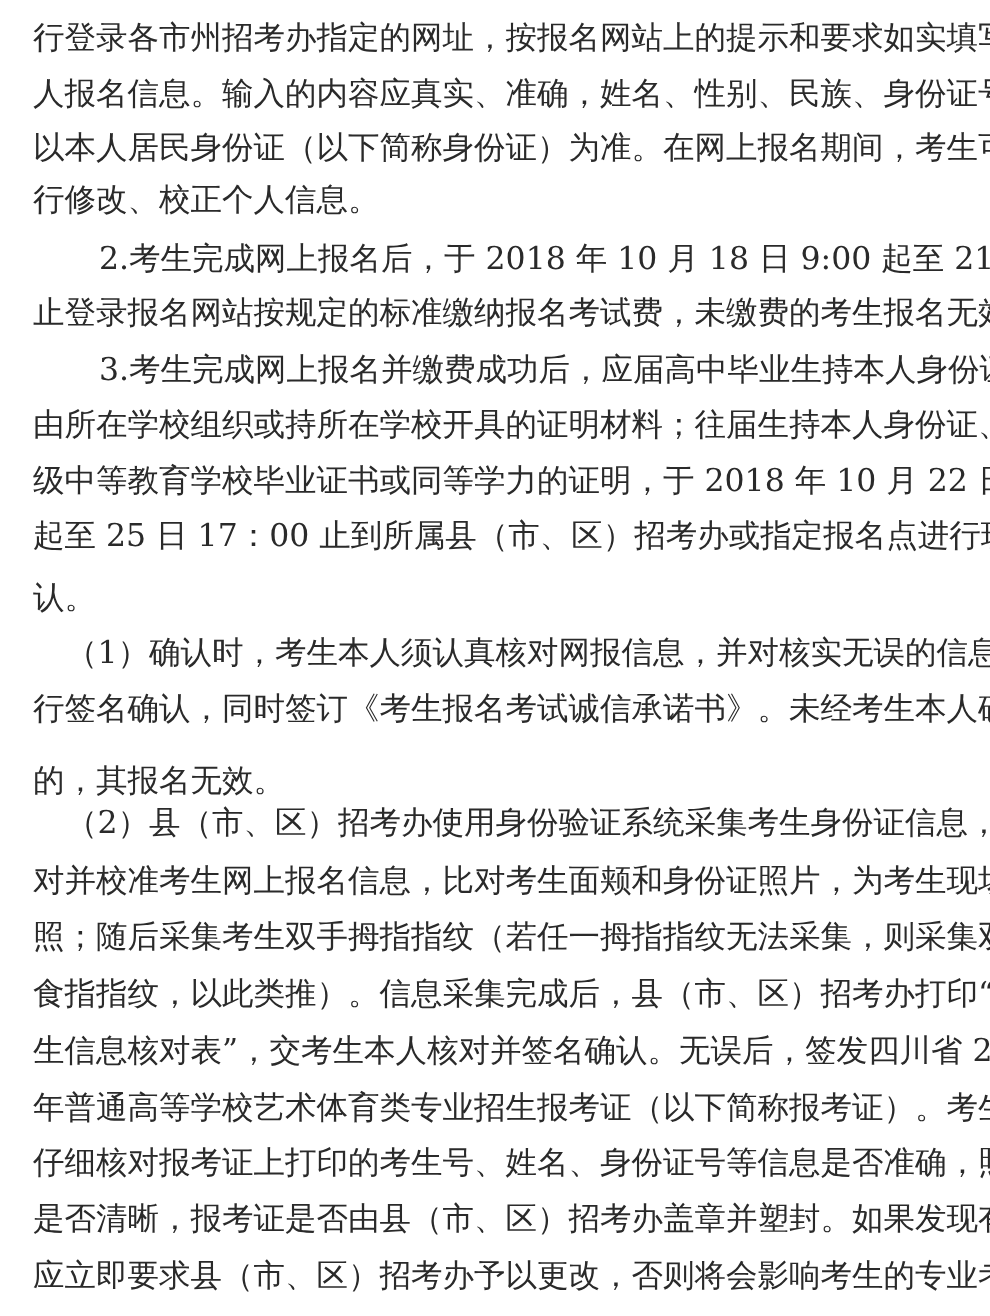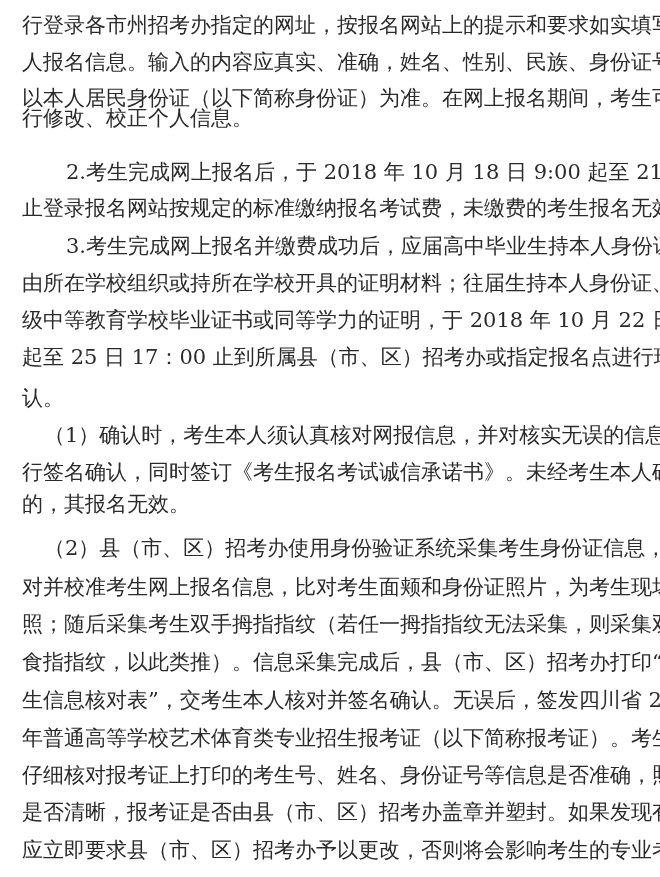--- a/index.html
+++ b/index.html
@@ -26,34 +26,34 @@
   .line.indent { left: 66px; width: 562px; }
   .line.indent2 { left: 44px; width: 584px; }
 </style>
 </head>
 <body>
 
 <div class="page">
   <div class="line" style="top:10px">行登录各市州招考办指定的网址，按报名网站上的提示和要求如实填写本</div>
   <div class="line" style="top:47px">人报名信息。输入的内容应真实、准确，姓名、性别、民族、身份证号等</div>
   <div class="line" style="top:83px">以本人居民身份证（以下简称身份证）为准。在网上报名期间，考生可自</div>
-  <div class="line last" style="top:103px">行修改、校正个人信息。</div>
+  <div class="line last" style="top:118px">行修改、校正个人信息。</div>
 
   <div class="line indent" style="top:157px">2.考生完成网上报名后，于 2018 年 10 月 18 日 9:00 起至 21 日 17:00</div>
   <div class="line" style="top:193px">止登录报名网站按规定的标准缴纳报名考试费，未缴费的考生报名无效。</div>
 
   <div class="line indent" style="top:231px">3.考生完成网上报名并缴费成功后，应届高中毕业生持本人身份证，</div>
   <div class="line" style="top:268px">由所在学校组织或持所在学校开具的证明材料；往届生持本人身份证、高</div>
   <div class="line" style="top:305px">级中等教育学校毕业证书或同等学力的证明，于 2018 年 10 月 22 日 9: 00</div>
   <div class="line" style="top:342px">起至 25 日 17：00 止到所属县（市、区）招考办或指定报名点进行现场确</div>
   <div class="line last" style="top:383px">认。</div>
 
   <div class="line indent2" style="top:420px">（1）确认时，考生本人须认真核对网报信息，并对核实无误的信息进</div>
   <div class="line" style="top:457px">行签名确认，同时签订《考生报名考试诚信承诺书》。未经考生本人确认</div>
-  <div class="line last" style="top:489px">的，其报名无效。</div>
+  <div class="line last" style="top:505px">的，其报名无效。</div>
 
   <div class="line indent2" style="top:533px">（2）县（市、区）招考办使用身份验证系统采集考生身份证信息，核</div>
   <div class="line" style="top:572px">对并校准考生网上报名信息，比对考生面颊和身份证照片，为考生现场拍</div>
   <div class="line" style="top:609px">照；随后采集考生双手拇指指纹（若任一拇指指纹无法采集，则采集双手</div>
   <div class="line" style="top:647px">食指指纹，以此类推）。信息采集完成后，县（市、区）招考办打印“考</div>
   <div class="line" style="top:685px">生信息核对表”，交考生本人核对并签名确认。无误后，签发四川省 2019</div>
   <div class="line" style="top:723px">年普通高等学校艺术体育类专业招生报考证（以下简称报考证）。考生须</div>
   <div class="line" style="top:760px">仔细核对报考证上打印的考生号、姓名、身份证号等信息是否准确，照片</div>
   <div class="line" style="top:797px">是否清晰，报考证是否由县（市、区）招考办盖章并塑封。如果发现有误，</div>
   <div class="line" style="top:835px">应立即要求县（市、区）招考办予以更改，否则将会影响考生的专业考试。</div>

